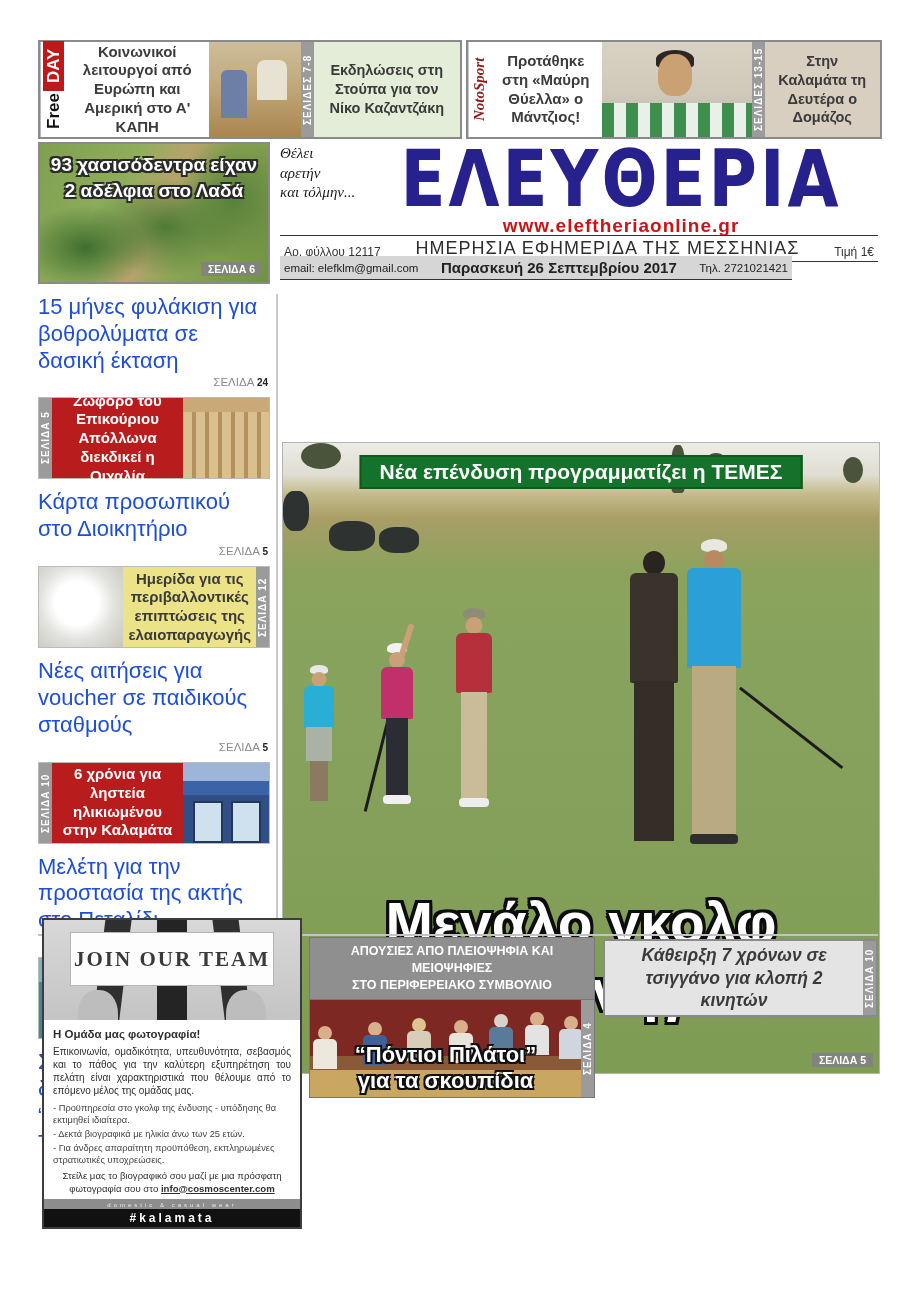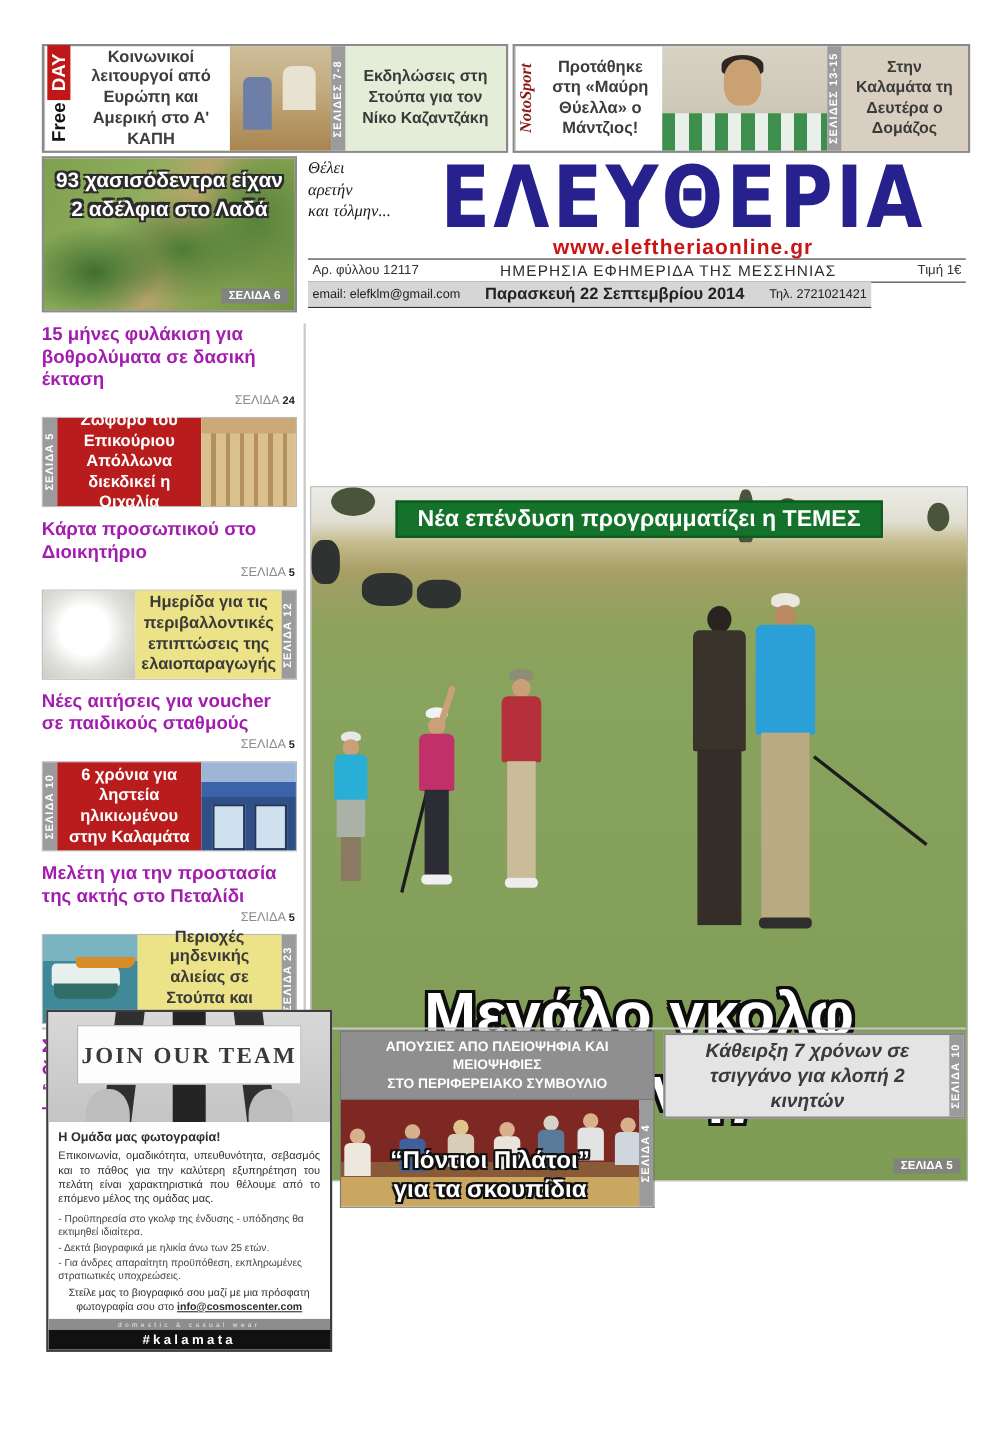--- a/index.html
+++ b/index.html
@@ -35,42 +35,42 @@
   .photo-footballer .head{position:absolute;left:56px;top:12px;width:34px;height:42px;
       background:#c9a173;border-radius:45% 45% 40% 40%;}
   .photo-footballer .hair{position:absolute;left:54px;top:8px;width:38px;height:18px;
       background:#2e2620;border-radius:50% 50% 20% 20%;}
   
   .tagline{font-family:"Liberation Serif",serif;font-style:italic;font-size:15px;color:#1a1a1a;line-height:1.3;}
   .logo-big{font-family:"DejaVu Sans",sans-serif;font-weight:bold;color:#26218c;
       font-size:66px;letter-spacing:3px;transform:scaleY(1.18);transform-origin:top center;
       text-align:center;white-space:nowrap;}
   .site-url{color:#cc1414;font-weight:bold;font-size:19px;letter-spacing:1px;text-align:center;}
-  .info-row{display:flex;justify-content:space-between;align-items:flex-start;
+  .info-row{display:flex;justify-content:space-between;align-items:flex-end;
       border-top:1px solid #333;border-bottom:1px solid #333;font-size:12px;color:#333;
       padding:2px 4px;}
-  .info-row .mid{font-size:14px;letter-spacing:1px;color:#2e2e2e;}
+  .info-row .mid{font-size:18px;letter-spacing:1px;color:#2e2e2e;}
   .date-bar{display:flex;justify-content:space-between;align-items:center;background:#d6d6d6;
       border-bottom:1px solid #333;font-size:11.5px;color:#222;padding:3px 4px;}
   .date-bar .mid{font-weight:bold;font-size:15px;}
   
   .hash-photo{position:relative;overflow:hidden;border:2px solid #8a8a8a;
      background:
        radial-gradient(ellipse 90px 60px at 20% 75%, #3f6e2e 0%, rgba(63,110,46,0) 70%),
        radial-gradient(ellipse 110px 70px at 55% 60%, #4d7c35 0%, rgba(77,124,53,0) 70%),
        radial-gradient(ellipse 80px 90px at 85% 40%, #57813a 0%, rgba(87,129,58,0) 70%),
        linear-gradient(115deg,#7fa04f 0%,#8fae5d 35%,#b7a36b 52%,#8ba455 66%,#6f9342 100%);}
   .hash-headline{position:absolute;left:0;right:0;top:8px;text-align:center;font-weight:bold;
       font-size:19px;line-height:1.35;color:#fff;
       text-shadow:-2px -2px 0 #2b2b2b,2px -2px 0 #2b2b2b,-2px 2px 0 #2b2b2b,2px 2px 0 #2b2b2b,0 2px 0 #2b2b2b,0 -2px 0 #2b2b2b;}
   .page-badge{position:absolute;right:6px;bottom:6px;background:rgba(130,130,130,.9);color:#fff;
       font-size:10.5px;font-weight:bold;padding:1px 7px;}
   
   .lc{display:flex;flex-direction:column;}
-  .lc-item{font-weight:bold;color:#a21caf;font-size:17px;line-height:1.22;margin-bottom:2px;}
+  .lc-item{font-weight:normal;color:#1d4ed8;font-size:22px;line-height:1.22;margin-bottom:2px;}
   .lc-ref{text-align:right;font-size:11.5px;color:#8a8a8a;margin:0 2px 9px 0;}
   .lc-ref b{color:#222;font-size:10px;}
   .lc-box{display:flex;height:80px;margin-bottom:10px;border:1px solid #bbb;}
   .lc-box .txt{flex:1;display:flex;align-items:center;justify-content:center;text-align:center;
       font-weight:bold;font-size:15px;line-height:1.25;padding:3px 5px;}
   .lc-box .txt.on-gray{background:#b91c1c;color:#fff;}
   .lc-box .txt.on-yellow{background:#ece287;color:#3a3a3a;}
   .ph{width:86px;position:relative;overflow:hidden;}
   .ph-columns{background:repeating-linear-gradient(90deg,#d9c08e 0 9px,#b2915c 9px 13px);}
   .ph-columns:before{content:"";position:absolute;left:0;right:0;top:0;height:14px;background:#caa877;}
@@ -186,21 +186,21 @@
     </div>
     <div class="abs logo-big" style="left:84px;top:-4px;width:514px;">ΕΛΕΥΘΕΡΙΑ</div>
     <div class="abs site-url" style="left:84px;top:77px;width:514px;">www.eleftheriaonline.gr</div>
     <div class="abs info-row" style="left:0;top:97px;width:598px;box-sizing:border-box;">
       <span>Αρ. φύλλου 12117</span>
       <span class="mid">ΗΜΕΡΗΣΙΑ ΕΦΗΜΕΡΙΔΑ ΤΗΣ ΜΕΣΣΗΝΙΑΣ</span>
       <span>Τιμή 1€</span>
     </div>
     <div class="abs date-bar" style="left:0;top:118px;width:512px;box-sizing:border-box;">
       <span>email: elefklm@gmail.com</span>
-      <span class="mid">Παρασκευή 22 Σεπτεμβρίου 2014</span>
+      <span class="mid">Παρασκευή 26 Σεπτεμβρίου 2017</span>
       <span>Τηλ. 2721021421</span>
     </div>
   </div>
 
   <div class="abs lc" style="left:38px;top:294px;width:232px;">
     <div class="lc-item">15 μήνες φυλάκιση για βοθρολύματα σε δασική έκταση</div>
     <div class="lc-ref"><span>ΣΕΛΙΔΑ</span> <b>24</b></div>
 
     <div class="lc-box">
       <div class="vtag">ΣΕΛΙΔΑ 5</div>

